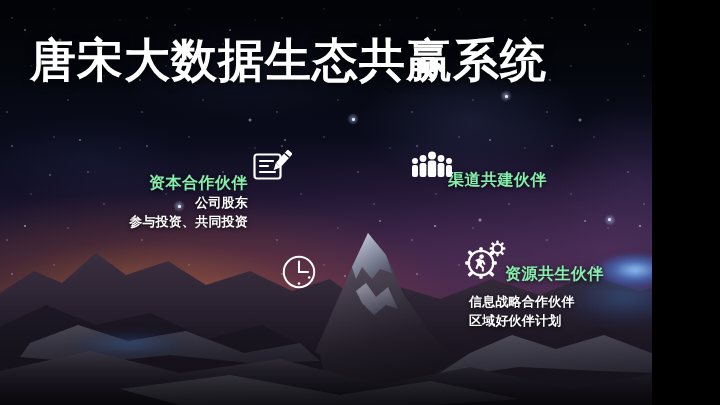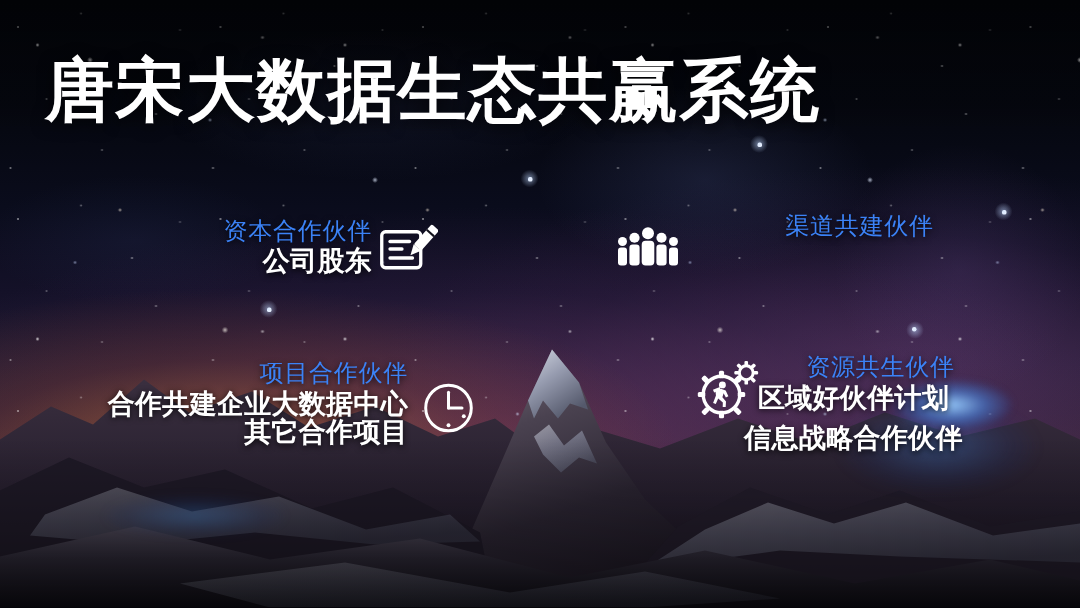--- a/index.html
+++ b/index.html
@@ -5,21 +5,21 @@
   html, body {
     margin: 0;
     padding: 0;
     background: #000;
   }
   body {
     font-family: "Liberation Sans", "DejaVu Sans", sans-serif;
   }
   #slide {
     position: relative;
-    width: 720px;
+    width: 652px;
     height: 405px;
     overflow: hidden;
     background: #05070e;
   }
 
   
   .bg-layer { position: absolute; left: 0; top: 0; width: 720px; height: 405px; }
 
   
   .sky-base {
@@ -130,38 +130,39 @@
     font-weight: bold;
     color: #ffffff;
     letter-spacing: 1px;
     white-space: nowrap;
     text-shadow: 0 2px 10px rgba(0,0,0,0.75);
   }
 
   .block { position: absolute; }
   .block .heading {
     font-size: 16px;
-    font-weight: normal;
-    color: #3b82f6;
+    font-weight: bold;
+    color: #86efac;
     line-height: 20px;
     white-space: nowrap;
     text-shadow: 0 1px 4px rgba(0,0,0,0.85);
     letter-spacing: 0.5px;
+    margin-top: 28px;
   }
   .block .sub {
-    font-size: 18px;
+    font-size: 13px;
     font-weight: bold;
     color: #ffffff;
     line-height: 19px;
     white-space: nowrap;
     text-shadow: 0 1px 4px rgba(0,0,0,0.85);
     letter-spacing: 0.2px;
   }
   .align-right { text-align: right; }
-  .align-left  { text-align: center; }
+  .align-left  { text-align: left; }
 
   .icon { position: absolute; }
   .icon svg { display: block; }
 
   
   #block-capital   { left: 40px;  top: 145px; width: 208px; }
   #block-channel   { left: 448px; top: 142px; width: 250px; }
   #block-project   { left: 60px;  top: 240px; width: 212px; }
   #block-resource  { left: 469px; top: 236px; width: 200px; }
 
@@ -234,20 +235,21 @@
   <div class="glow-left"></div>
   <div class="bg-layer vignette"></div>
 
   <div class="content">
 
     <div class="slide-title">唐宋大数据生态共赢系统</div>
 
     <div class="block align-right" id="block-capital">
       <div class="heading">资本合作伙伴</div>
       <div class="sub">公司股东</div>
+      <div class="sub">参与投资、共同投资</div>
     </div>
     <div class="icon" id="icon-contract">
       <svg width="40" height="38" viewBox="0 0 40 38">
         <rect x="2.5" y="6.5" width="26" height="24" rx="2.5" fill="none" stroke="#ffffff" stroke-width="2.2"></rect>
         <line x1="8" y1="13" x2="21" y2="13" stroke="#ffffff" stroke-width="2.2" stroke-linecap="round"></line>
         <line x1="8" y1="18" x2="16" y2="18" stroke="#ffffff" stroke-width="2.2" stroke-linecap="round"></line>
         <line x1="8" y1="24" x2="23" y2="24" stroke="#ffffff" stroke-width="2.2" stroke-linecap="round"></line>
         <g transform="rotate(42 30 13)">
           <rect x="26.6" y="0.5" width="6.6" height="18" rx="1.2" fill="#ffffff"></rect>
           <polygon points="26.6,18.5 33.2,18.5 29.9,25.4" fill="#ffffff"></polygon>
@@ -269,39 +271,34 @@
           <circle cx="22" cy="5.5" r="4"></circle>
             <rect x="17.8" y="10.5" width="8.4" height="16.5" rx="2.6"></rect>
           <circle cx="31" cy="8.5" r="3.4"></circle>
             <rect x="27.6" y="13" width="6.8" height="14" rx="2.2"></rect>
           <circle cx="39" cy="11" r="3"></circle>
             <rect x="36" y="15" width="6" height="12" rx="2"></rect>
         </g>
       </svg>
     </div>
 
-    <div class="block align-right" id="block-project">
-      <div class="heading">项目合作伙伴</div>
-      <div class="sub">合作共建企业大数据中心</div>
-      <div class="sub">其它合作项目</div>
-    </div>
     <div class="icon" id="icon-clock">
       <svg width="36" height="36" viewBox="0 0 36 36">
         <circle cx="18" cy="18" r="15.2" fill="none" stroke="#ffffff" stroke-width="2"></circle>
         <line x1="18" y1="18" x2="18" y2="7.5" stroke="#ffffff" stroke-width="2" stroke-linecap="round"></line>
         <line x1="18" y1="18" x2="27" y2="18" stroke="#ffffff" stroke-width="2" stroke-linecap="round"></line>
         <circle cx="28.2" cy="23.5" r="1.3" fill="#ffffff"></circle>
         <circle cx="18" cy="29.5" r="1.3" fill="#ffffff"></circle>
       </svg>
     </div>
 
     <div class="block align-left" id="block-resource">
       <div class="heading" style="padding-left:36px;">资源共生伙伴</div>
+      <div class="sub" style="padding-top:8px;">信息战略合作伙伴</div>
       <div class="sub">区域好伙伴计划</div>
-      <div class="sub" style="padding-top:8px;">信息战略合作伙伴</div>
     </div>
     <div class="icon" id="icon-gear-person">
       <svg width="46" height="46" viewBox="0 0 46 46">
 
         <g fill="none" stroke="#ffffff" stroke-width="2.3">
           <circle cx="19" cy="27" r="12.2"></circle>
         </g>
         <g fill="#ffffff">
           <rect x="17.3" y="11.2" width="3.4" height="5" rx="1"></rect>
           <rect x="17.3" y="37.8" width="3.4" height="5" rx="1"></rect>

